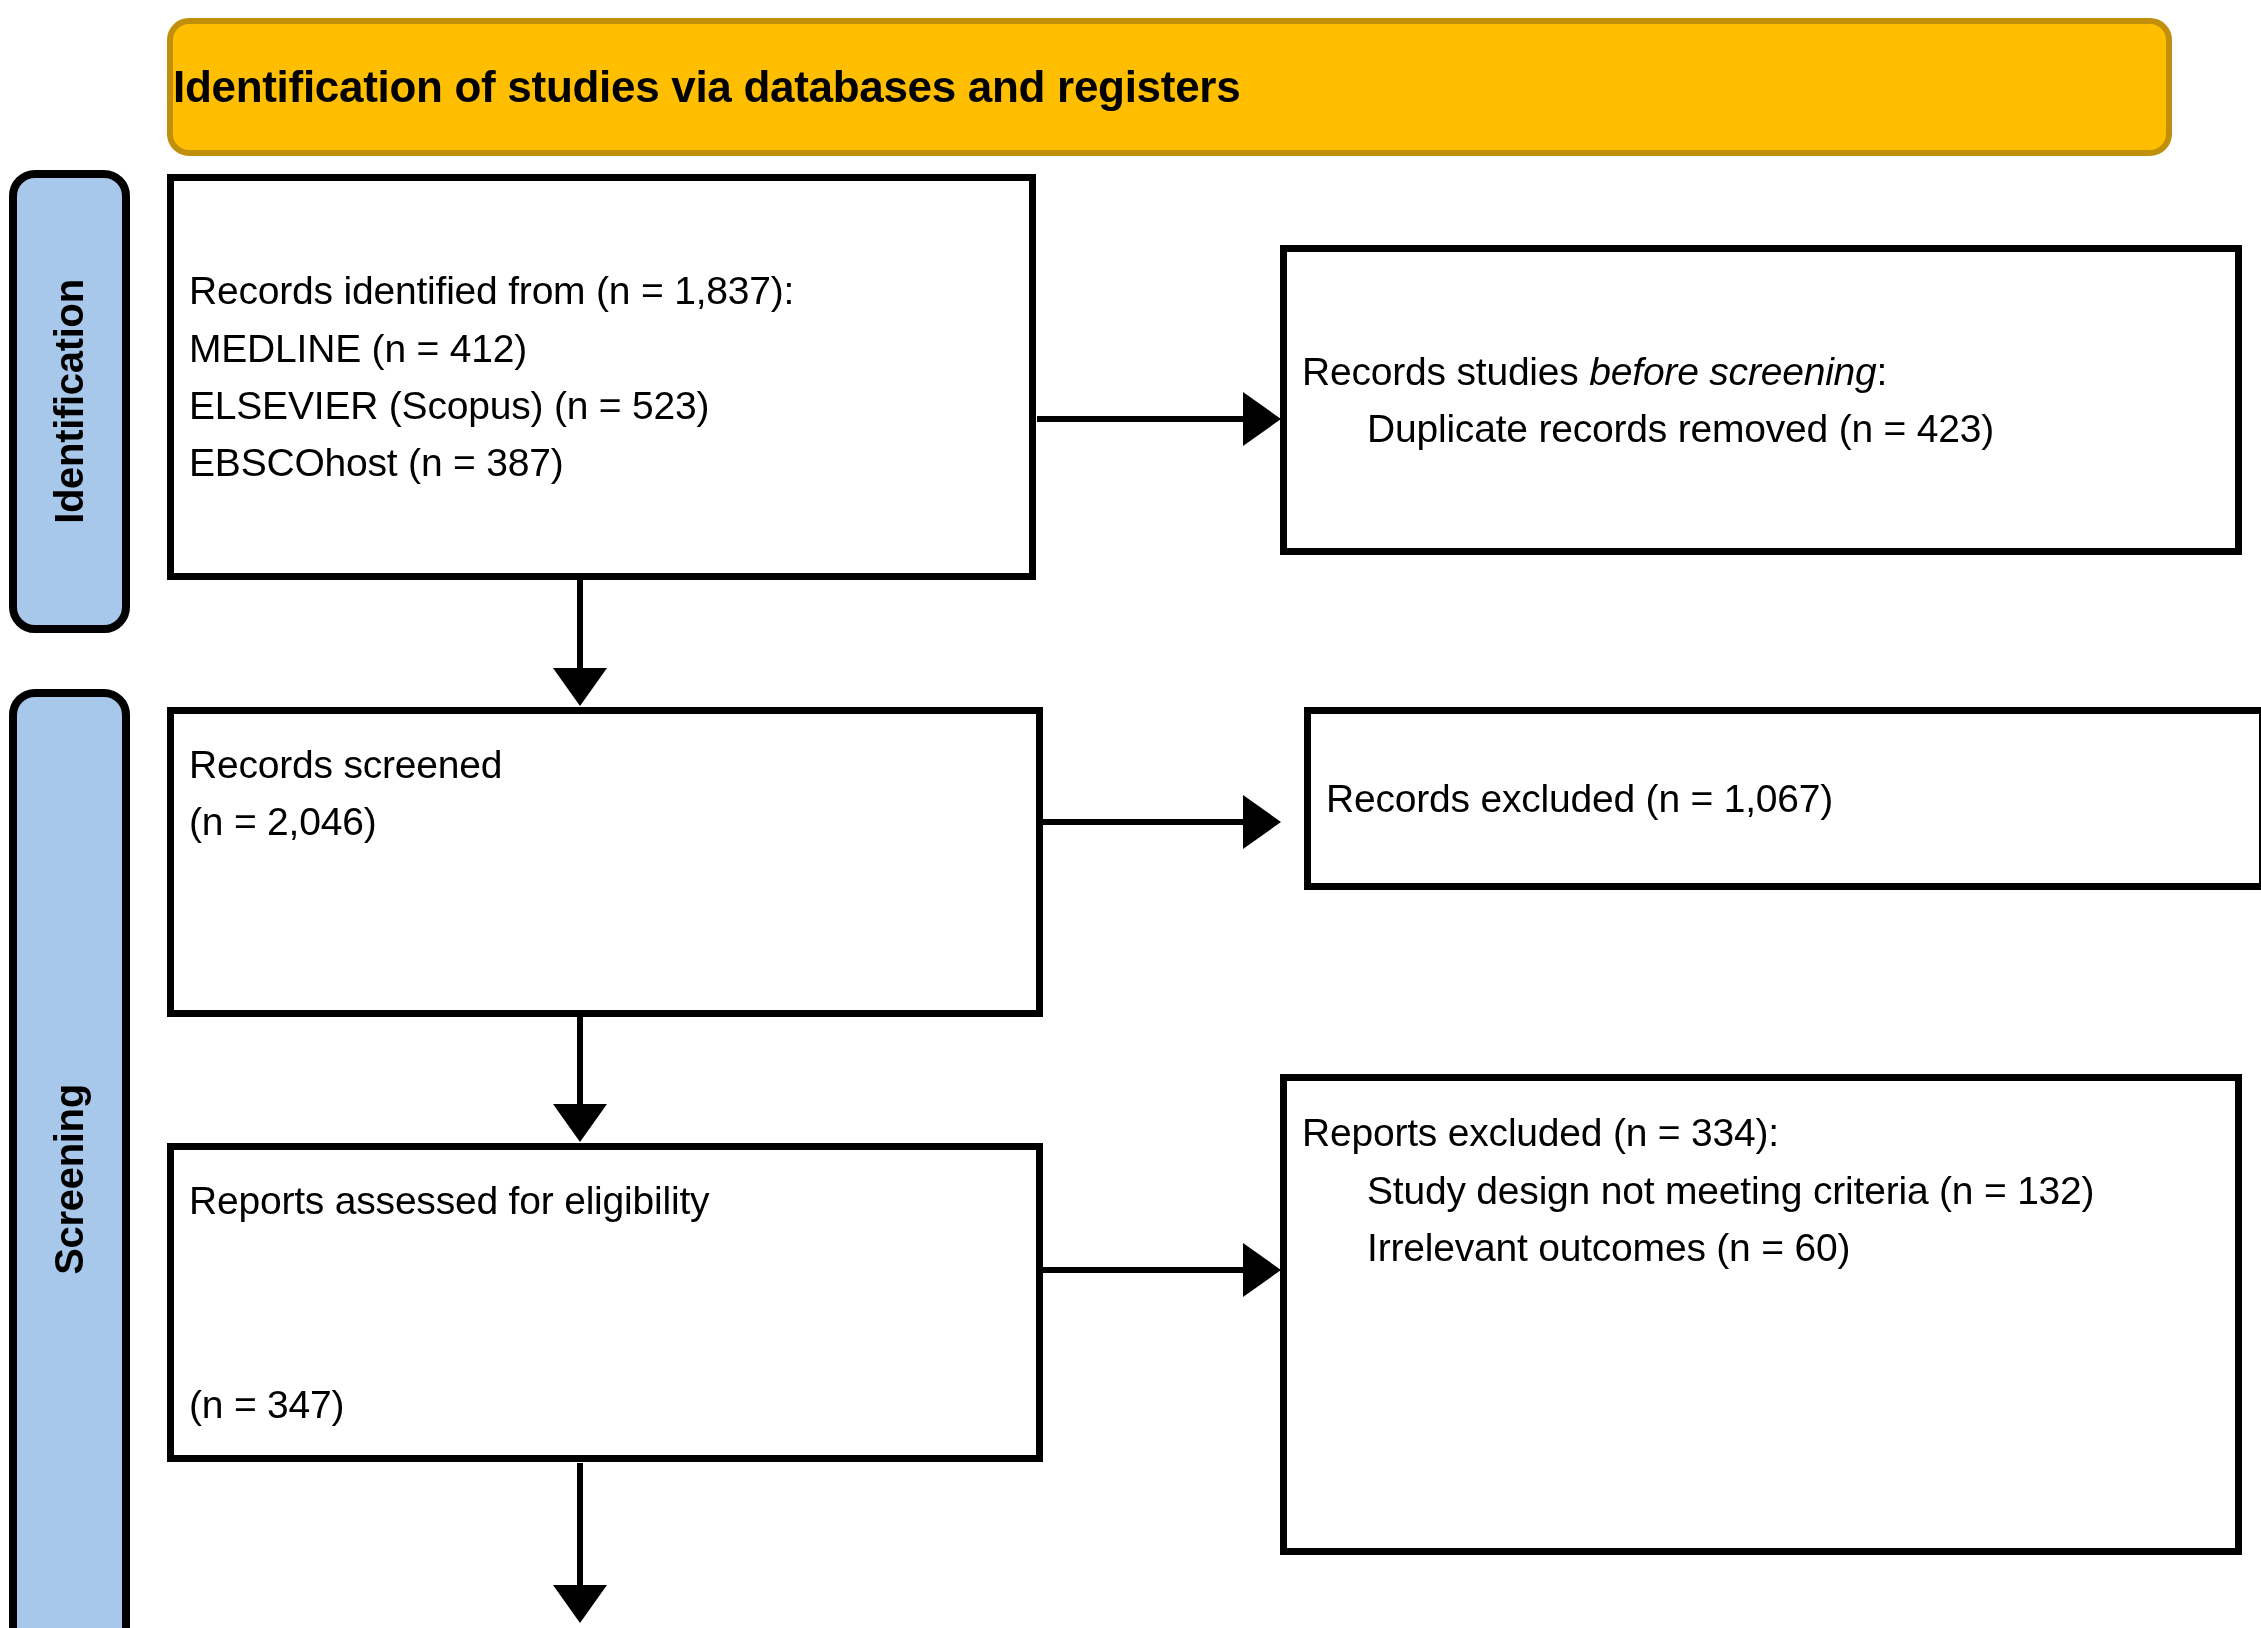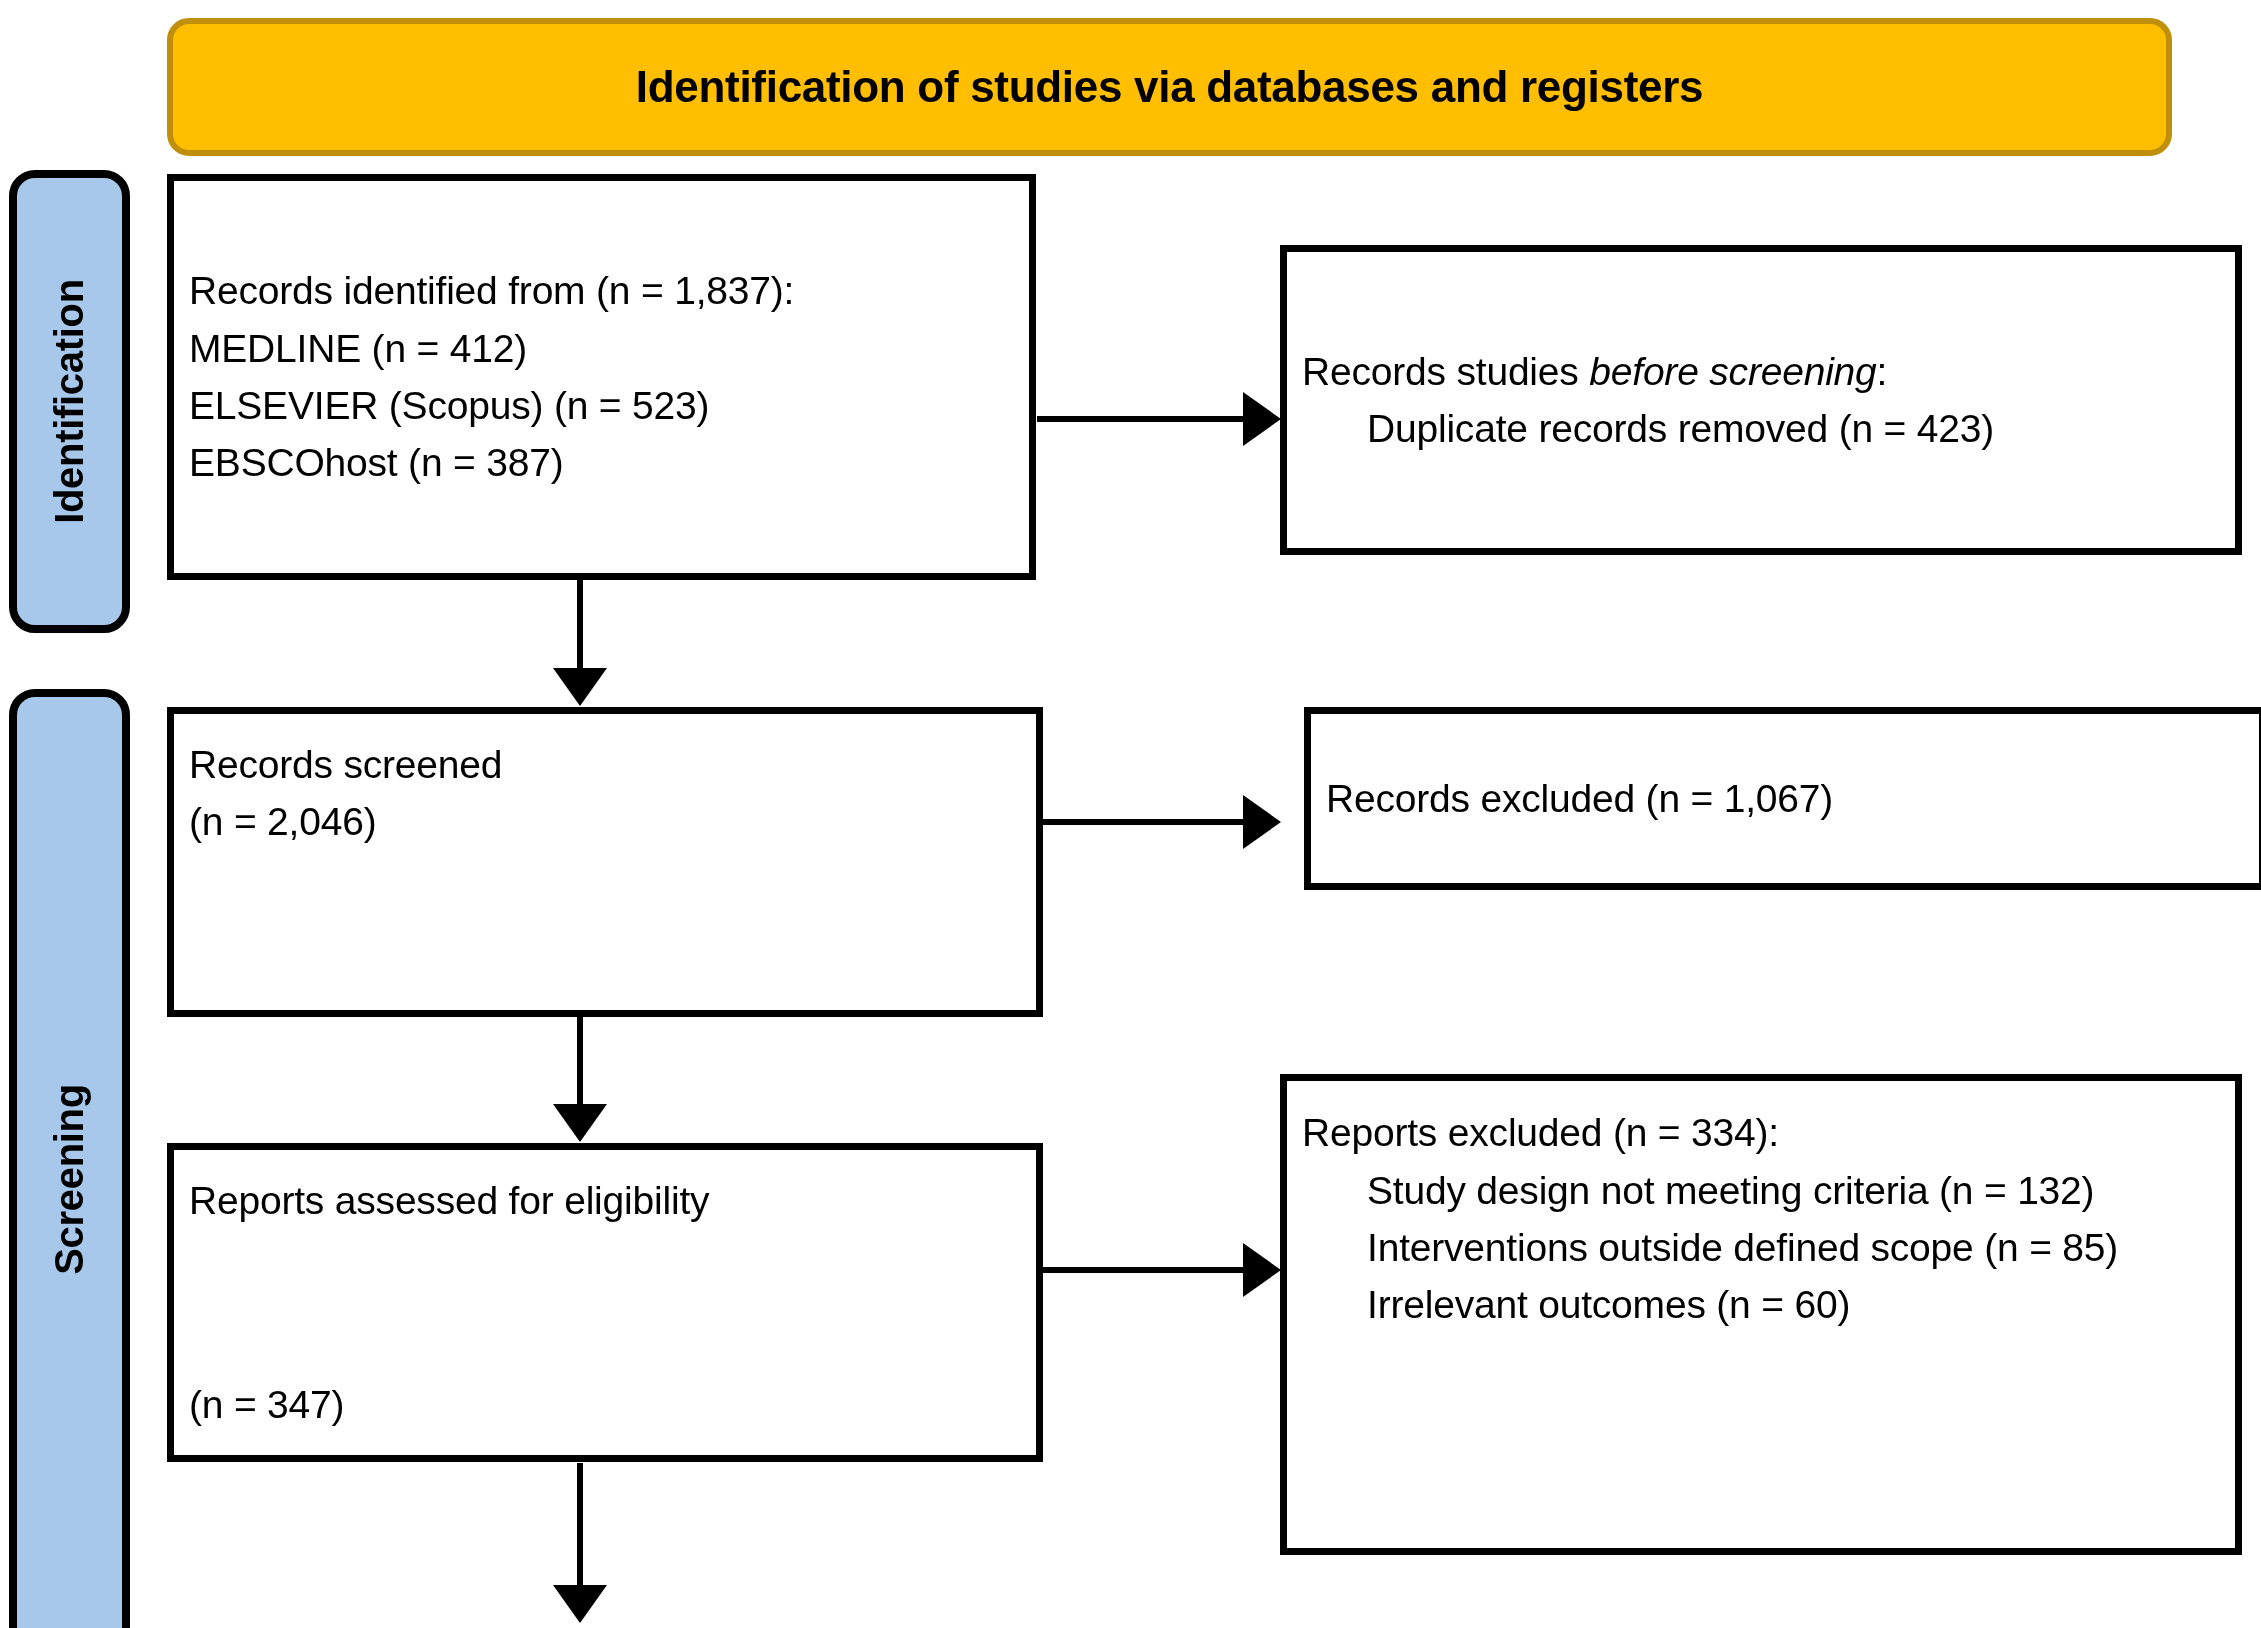--- a/index.html
+++ b/index.html
@@ -22,21 +22,21 @@
     left: 167px;
     top: 18px;
     width: 2005px;
     height: 138px;
     background: #FFBF00;
     border: 6.5px solid #C0900C;
     border-radius: 22px;
     box-sizing: border-box;
     display: flex;
     align-items: center;
-    justify-content: center;
+    justify-content: flex-start;
   }
   .header-banner .banner-text {
     font-size: 44px;
     font-weight: bold;
     color: #000000;
     letter-spacing: -0.3px;
     text-align: center;
     white-space: nowrap;
   }
 
@@ -243,21 +243,20 @@
   </div>
 
   <div class="pbox" id="box-eligibility">
     <div class="line">Reports assessed for eligibility</div>
     <div class="line">(n =   347)</div>
   </div>
 
   <div class="pbox" id="box-reports-excluded">
     <div class="line">Reports excluded (n = 334):</div>
     <div class="line wrap">Study design not meeting criteria (n = 132)</div>
-    <div class="line wrap">Interventions outside defined scope (n = 85)</div>
     <div class="line wrap">Irrelevant outcomes (n = 60)</div>
   </div>
 
   <div class="h-connector" id="conn-h1"></div>
   <div class="arrow-right" id="arrow-h1"></div>
 
   <div class="h-connector" id="conn-h2"></div>
   <div class="arrow-right" id="arrow-h2"></div>
 
   <div class="h-connector" id="conn-h3"></div>

